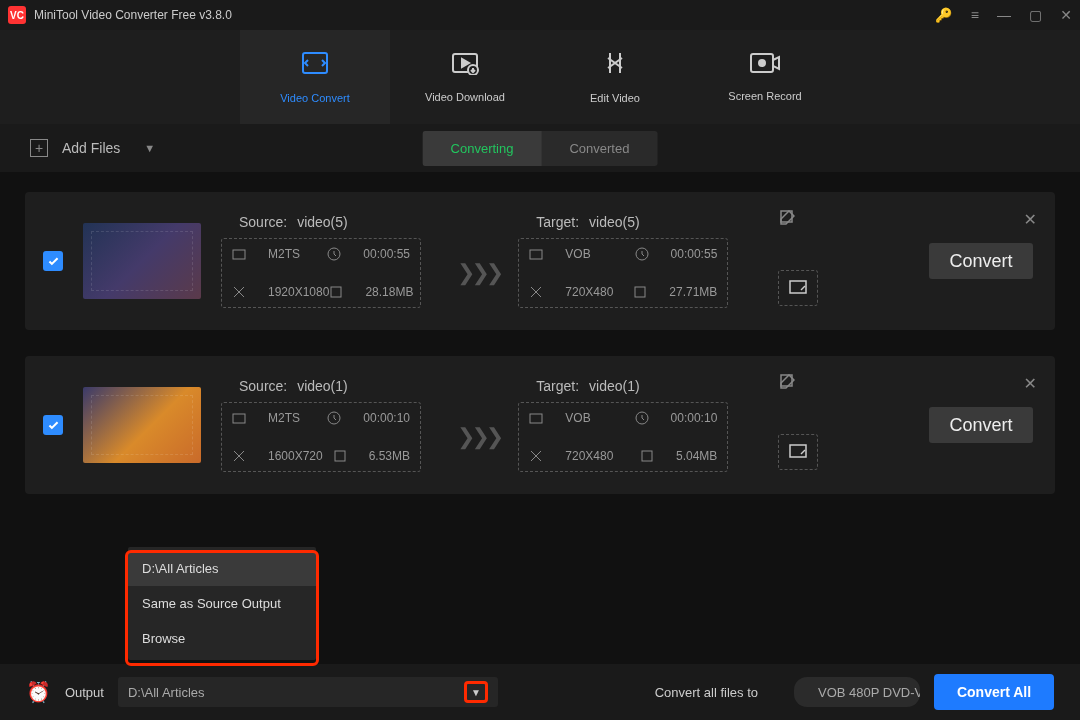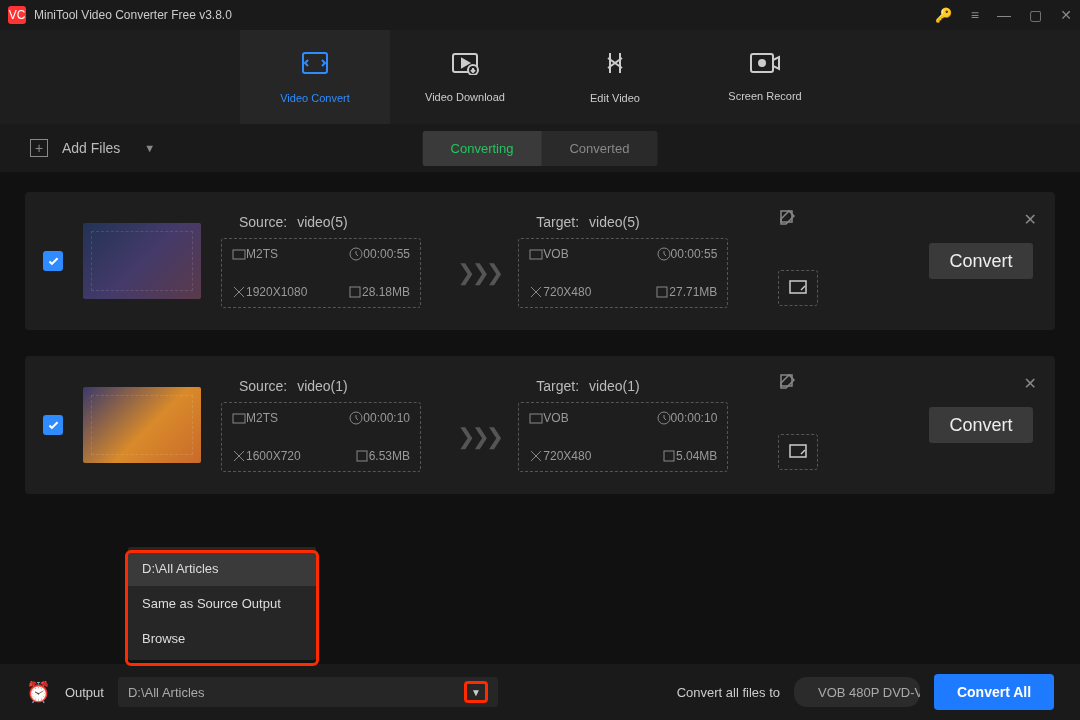--- a/index.html
+++ b/index.html
@@ -1,18 +1,18 @@
 <!DOCTYPE html>
 <html><head>
 <meta charset="utf-8">
 <style>
   * { box-sizing: border-box; margin: 0; padding: 0; font-family: -apple-system, "Segoe UI", Arial, sans-serif; }
   body { background:#111; color:#bbb; width:1080px; height:720px; overflow:hidden; position:relative; }
   .titlebar { height:30px; background:#1a1a1a; display:flex; align-items:center; padding:0 8px; }
-  .logo { width:18px; height:18px; background:#f33; border-radius:3px; display:flex; align-items:center; justify-content:center; color:#fff; font-size:12px; font-weight:normal; margin-right:8px;text-align:center; }
+  .logo { width:18px; height:18px; background:#f33; border-radius:3px; display:flex; align-items:center; justify-content:center; color:#fff; font-size:10px; font-weight:bold; margin-right:8px;text-align:center; }
   .titlebar-text { color:#ccc; font-size:12px; flex:1; }
   .titlebar-icons { display:flex; gap:18px; align-items:center; }
   .titlebar-icons span { color:#888; font-size:14px; cursor:pointer; }
   .key-icon { color:#e6a400 !important; }
   .navbar { height:94px; background:#1e1e1e; display:flex; align-items:stretch; padding-left:240px; gap:0; }
   .nav-tab { width:150px; display:flex; flex-direction:column; align-items:center; justify-content:center; gap:10px; color:#ccc; font-size:11px; cursor:pointer; }
   .nav-tab.active { background:#262626; color:#2e8cff; }
   .nav-tab .icon { font-size:24px; }
   .toolbar { height:48px; background:#1a1a1a; display:flex; align-items:center; padding:0 30px; position:relative; }
   .add-files { display:flex; align-items:center; gap:14px; cursor:pointer; color:#bbb; font-size:14px; }
@@ -27,37 +27,37 @@
   .thumb { width:118px; height:76px; background:linear-gradient(135deg,#223355 0%, #443a6a 50%, #5b3a4a 100%); border-radius:2px; margin-right:20px; position:relative; overflow:hidden; display:flex; align-items:center; justify-content:center; }
   .thumb.t2 { background:linear-gradient(135deg,#3a3a6a 0%, #d98a2a 55%, #c96a2a 100%); }
   .thumb::after{content:"";position:absolute;inset:8px;border:1px dashed rgba(255,255,255,0.12);}
   .srcblock { width:230px; }
   .lbl { color:#aaa; font-size:14px; margin-bottom:8px;margin-left:12px; }
   .lbl span { color:#bbb; margin-left:6px; }
   .dashbox { border:1px dashed #555; border-radius:3px; padding:8px 10px; width:200px; }
   .dashbox.tgt { width:210px; }
   .drow { display:flex; justify-content:space-between; font-size:12px; color:#999; }
   .drow + .drow { margin-top:24px; }
-  .drow .cell { display:flex; align-items:center; gap:0; }
+  .drow .cell { display:flex; align-items:center; gap:22px; }
   .arrows { color:#555; font-size:22px; letter-spacing:-4px; margin:0 18px 0 6px; align-self:flex-end; padding-bottom:22px; }
   .tgtblock { width:300px; display:flex; align-items:flex-end; gap:12px; }
   .tgtleft { flex:1; }
   .screenbtn { width:40px; height:36px; border:1px dashed #555; border-radius:3px; display:flex; align-items:center; justify-content:center; cursor:pointer; margin-bottom:2px; }
   .edit-ic { position:absolute; top:18px; right:260px; color:#888; cursor:pointer; }
   .close-ic { position:absolute; top:18px; right:18px; color:#888; cursor:pointer; font-size:16px; }
   .convert-btn { position:absolute; right:22px; top:50%; transform:translateY(-50%); width:104px; height:36px; background:#3a3a3a; color:#eee; font-size:18px; border:none; border-radius:3px; cursor:pointer; }
   .bottombar { position:absolute; bottom:0; left:0; right:0; height:56px; background:#1a1a1a; display:flex; align-items:center; padding:0 26px; gap:14px; }
   .clock { color:#888; font-size:20px; }
   .out-lbl { color:#ccc; font-size:13px; }
   .out-select { flex:0 0 380px; height:30px; background:#262626; border-radius:3px; display:flex; align-items:center; padding:0 10px; color:#aaa; font-size:13px; position:relative; cursor:pointer; }
   .out-caret { margin-left:auto; width:24px; height:22px; display:flex; align-items:center; justify-content:center; font-size:10px; color:#ccc; }
   .hl-red { border:3px solid #ff2a00; border-radius:4px; }
   .spacer { flex:1; }
   .convall-lbl { color:#ccc; font-size:13px; }
-  .format-sel { width:126px; height:30px; background:#2b2b2b; color:#aaa; font-size:13px; display:flex; align-items:center; padding:0 24px; border-radius:13px; cursor:pointer; white-space:nowrap; overflow:hidden; }
+  .format-sel { width:126px; height:30px; background:#2b2b2b; color:#aaa; font-size:13px; display:flex; align-items:center; padding:0 24px; border-radius:13px; cursor:pointer; white-space:nowrap; overflow:hidden;margin-left:22px; }
   .format-sel .car { margin-left:auto; font-size:10px; color:#888; }
   .convert-all { width:120px; height:36px; background:#1e7bff; color:#fff; font-size:14px; font-weight:bold; border:none; border-radius:4px; cursor:pointer; }
   .dropdown-menu { position:absolute; left:128px; bottom:60px; width:188px; background:#262626; border-radius:2px; padding:4px 0; z-index:5; }
   .dropdown-menu .ditem { padding:10px 14px; font-size:13px; color:#ddd; cursor:pointer; }
   .dropdown-menu .ditem.hover { background:#3a3a3a; }
   .hl-wrap { position:absolute; left:125px; bottom:54px; width:194px; height:116px; border:3px solid #ff2a00; border-radius:6px; pointer-events:none; z-index:6; }
   svg.mini { width:14px; height:14px; stroke:#888; fill:none; }
 </style>
 </head>
 <body>

